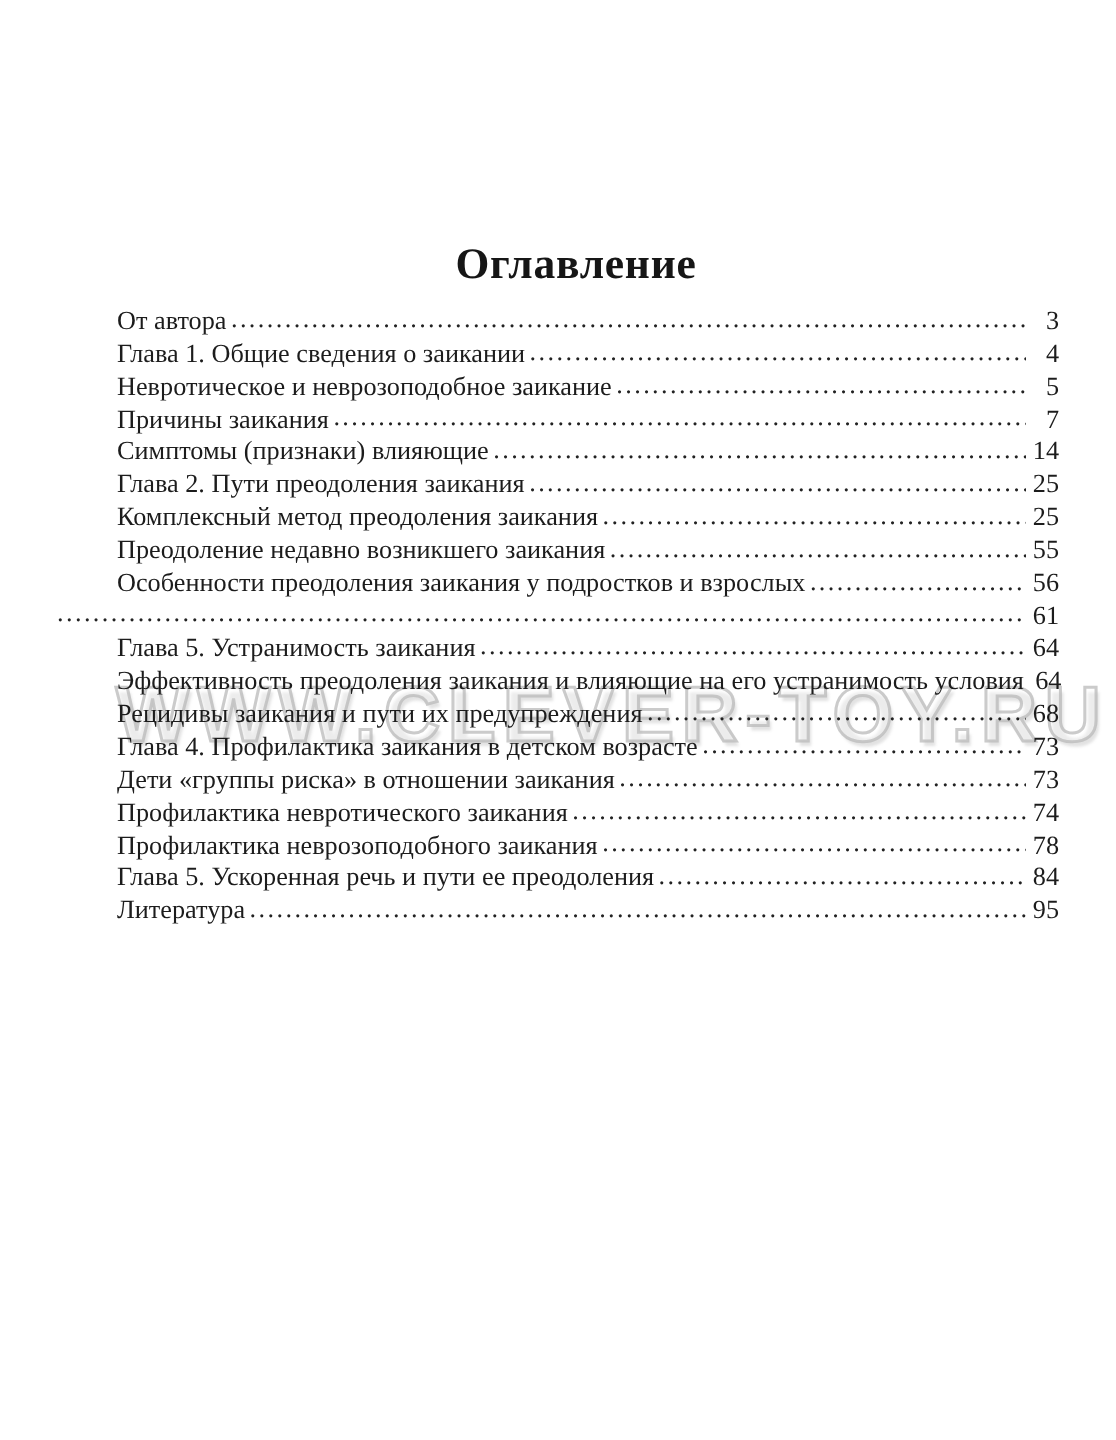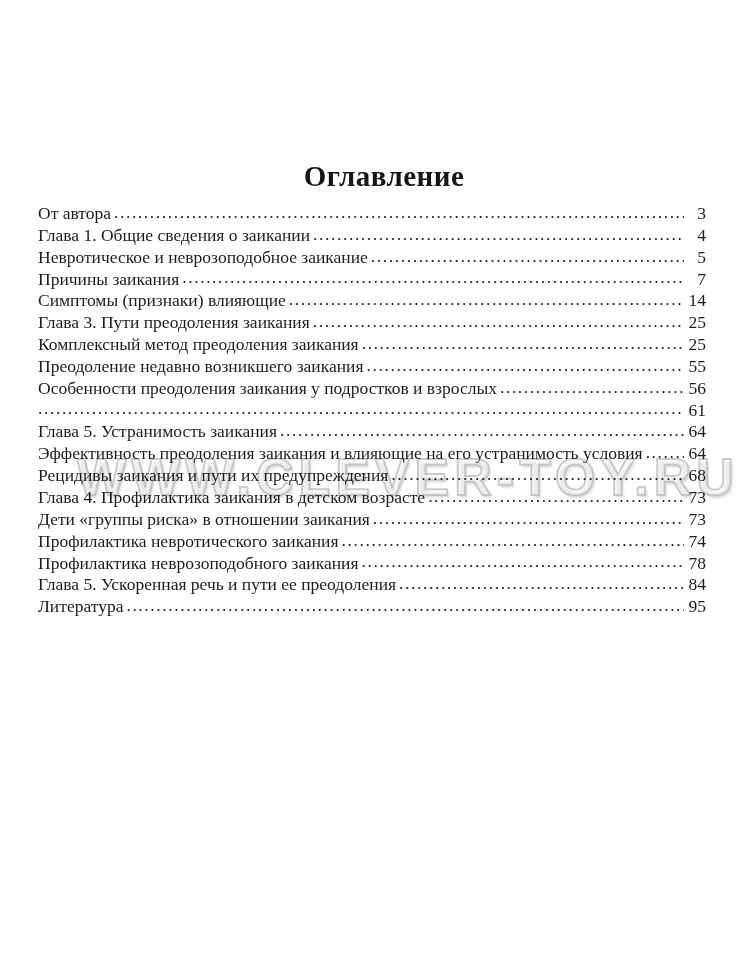--- a/index.html
+++ b/index.html
@@ -38,20 +38,21 @@
   .toc-row {
     display: flex;
     align-items: baseline;
     height: 21.85px;
     font-size: 17.5px;
     white-space: nowrap;
   }
   .toc-label {
     flex: 0 0 auto;
     padding-right: 3px;
+    margin-left: 40px;
   }
   .toc-leader {
     flex: 1 1 auto;
     overflow: hidden;
     position: relative;
     align-self: stretch;
   }
   .toc-leader::after {
     content: "..........................................................................................................................................................................";
     position: absolute;
@@ -117,21 +118,21 @@
     <span class="toc-page">7</span>
   </div>
 
   <div class="toc-row">
     <span class="toc-label">Симптомы (признаки) влияющие</span>
     <span class="toc-leader"></span>
     <span class="toc-page">14</span>
   </div>
 
   <div class="toc-row">
-    <span class="toc-label">Глава 3. Пути преодоления заикания</span>
+    <span class="toc-label">Глава 2. Пути преодоления заикания</span>
     <span class="toc-leader"></span>
     <span class="toc-page">25</span>
   </div>
 
   <div class="toc-row">
     <span class="toc-label">Комплексный метод преодоления заикания</span>
     <span class="toc-leader"></span>
     <span class="toc-page">25</span>
   </div>
 

